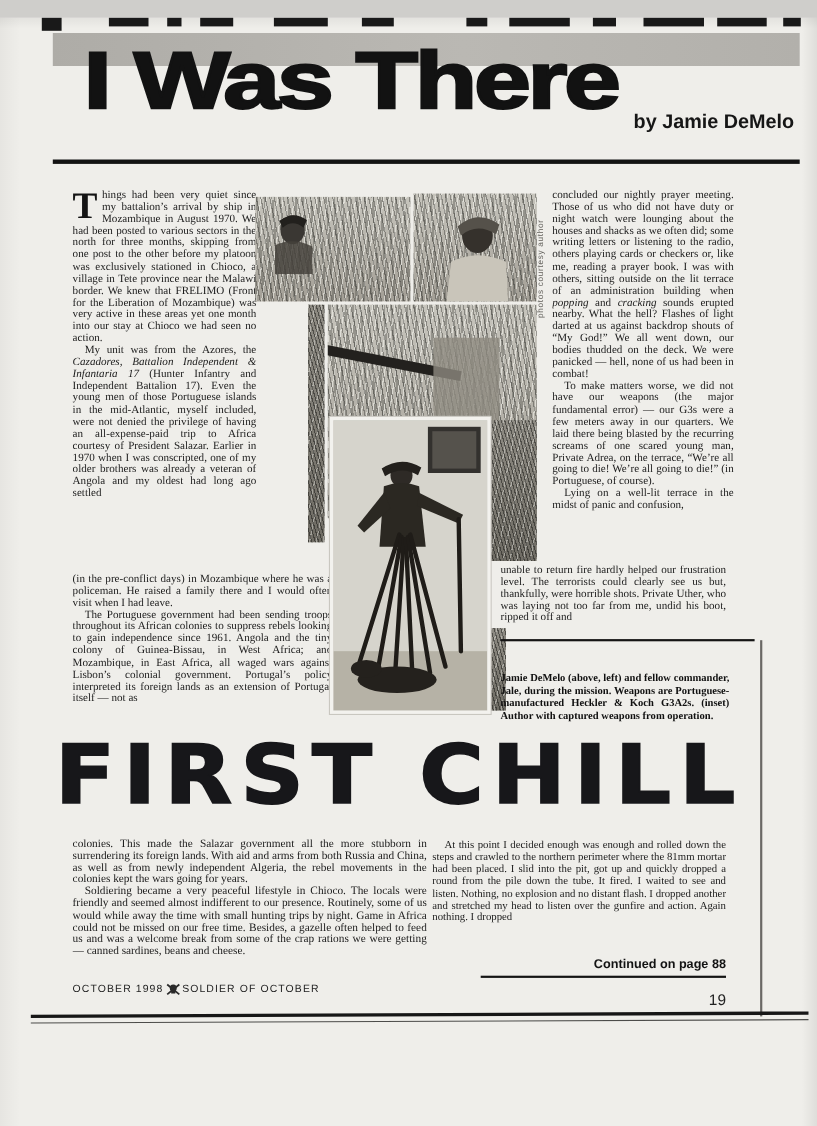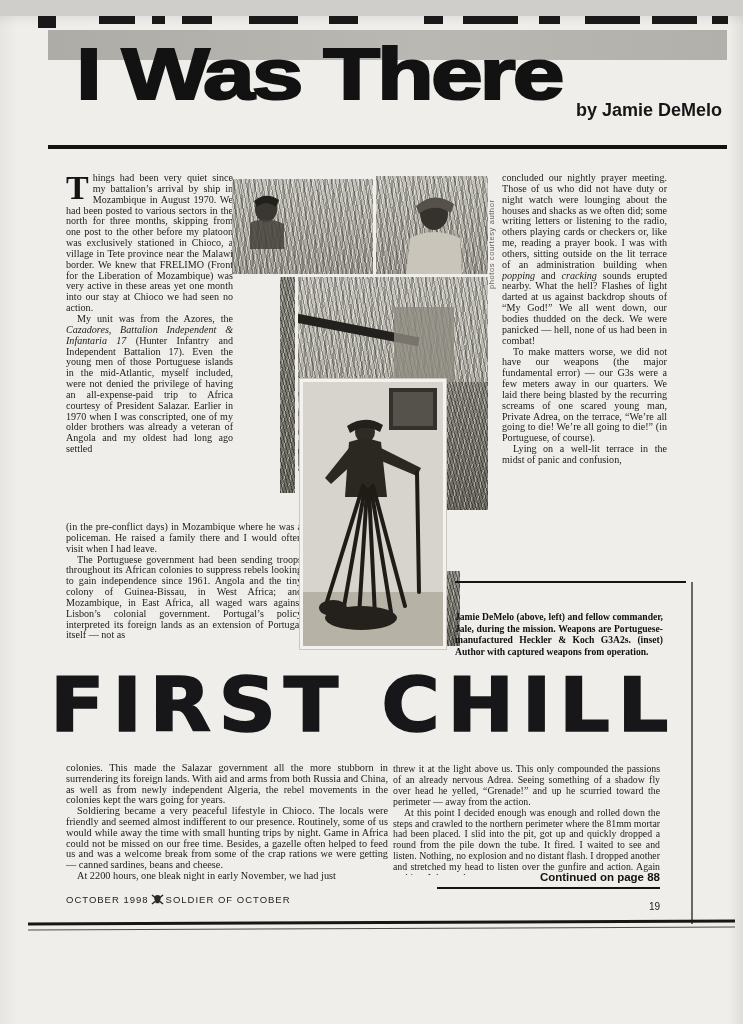--- a/index.html
+++ b/index.html
@@ -72,21 +72,21 @@
     transform:scale(1.08,1.0); transform-origin:0 0; }
 
   #continued { position:absolute; left:393px; top:855px; width:267px; text-align:right;
     font-family:"Liberation Sans", sans-serif; font-weight:bold; 
     font-size:11.5px; color:#131313; }
   #continued-rule { position:absolute; left:437px; top:871px; width:223px; height:2px; background:#141414; }
 
   #footer-left { position:absolute; left:66px; top:877px; display:flex; align-items:center; gap:2px;
     font-family:"Liberation Sans", sans-serif; font-size:9.5px; letter-spacing:1px; color:#222; }
   #page-number { position:absolute; left:630px; top:885px; width:30px; text-align:right;
-    font-family:"Liberation Sans", sans-serif; font-size:10px; color:#222; }
+    font-family:"Liberation Sans", sans-serif; font-size:14px; color:#222; }
 
   #vline { position:absolute; left:691px; top:566px; width:2px; height:342px; background:#6a6865; }
   .bot-rule { position:absolute; left:28px; width:707px; background:#161616; transform:rotate(-0.25deg); }
   #bot-rule-1 { top:905px; height:3px; }
   #bot-rule-2 { top:912px; height:1.3px; background:#4c4c4a; }
 
   i { font-style:italic; }
 </style>
 </head>
 <body>
@@ -169,33 +169,34 @@
       <ellipse cx="30" cy="226" rx="14" ry="8" fill="#24211d"></ellipse>
     </svg>
   </div>
   <div id="photo-credit">photos courtesy author</div>
 
   <div id="col-right-narrow" class="body-text">
     <p class="flow"><span>concluded our nightly prayer meeting. Those of us who did not have duty or night watch were lounging about the houses and shacks as we often did; some writing letters or listening to the radio, others playing cards or checkers or, like me, reading a prayer book. I was with others, sitting outside on the lit terrace of an administration building when </span><i>popping</i><span> and </span><i>cracking</i><span> sounds erupted nearby. What the hell? Flashes of light darted at us against backdrop shouts of “My God!” We all went down, our bodies thudded on the deck. We were panicked — hell, none of us had been in combat!</span></p>
     <p><span>To make matters worse, we did not have our weapons (the major fundamental error) — our G3s were a few meters away in our quarters. We laid there being blasted by the recurring screams of one scared young man, Private Adrea, on the terrace, “We’re all going to die! We’re all going to die!” (in Portuguese, of course).</span></p>
     <p><span>Lying on a well-lit terrace in the midst of panic and confusion,</span></p>
   </div>
+  <div id="col-right-wide" class="body-text">
+    <p class="flow"><span>unable to return fire hardly helped our frustration level. The terrorists could clearly see us but, thankfully, were horrible shots. Private Uther, who was laying not too far from me, undid his boot, ripped it off and</span></p>
+  </div>
 
   <div id="caption-rule"></div>
   <div id="caption">Jamie DeMelo (above, left) and fellow commander, Jale, during the mission. Weapons are Portuguese-manufactured Heckler &amp; Koch G3A2s. (inset) Author with captured weapons from operation.</div>
 
   <div id="headline2">FIRST CHILL</div>
 
   <div id="col-bot-left" class="body-text">
     <p class="flow"><span>colonies. This made the Salazar government all the more stubborn in surrendering its foreign lands. With aid and arms from both Russia and China, as well as from newly independent Algeria, the rebel movements in the colonies kept the wars going for years.</span></p>
     <p><span>Soldiering became a very peaceful lifestyle in Chioco. The locals were friendly and seemed almost indifferent to our presence. Routinely, some of us would while away the time with small hunting trips by night. Game in Africa could not be missed on our free time. Besides, a gazelle often helped to feed us and was a welcome break from some of the crap rations we were getting — canned sardines, beans and cheese.</span></p>
-    <p><span>At 2200 hours, one bleak night in early November, we had just</span></p>
   </div>
   <div id="col-bot-right" class="body-text">
-    <p class="flow"><span>threw it at the light above us. This only compounded the passions of an already nervous Adrea. Seeing something of a shadow fly over head he yelled, “Grenade!” and up he scurried toward the perimeter — away from the action.</span></p>
     <p><span>At this point I decided enough was enough and rolled down the steps and crawled to the northern perimeter where the 81mm mortar had been placed. I slid into the pit, got up and quickly dropped a round from the pile down the tube. It fired. I waited to see and listen. Nothing, no explosion and no distant flash. I dropped another and stretched my head to listen over the gunfire and action. Again nothing. I dropped</span></p>
   </div>
 
   <div id="continued">Continued on page 88</div>
   <div id="continued-rule"></div>
 
   <div id="footer-left">
     <span>OCTOBER 1998</span>
     <span style="display:inline-flex;">
       <svg width="13" height="13" viewBox="0 0 13 13">

